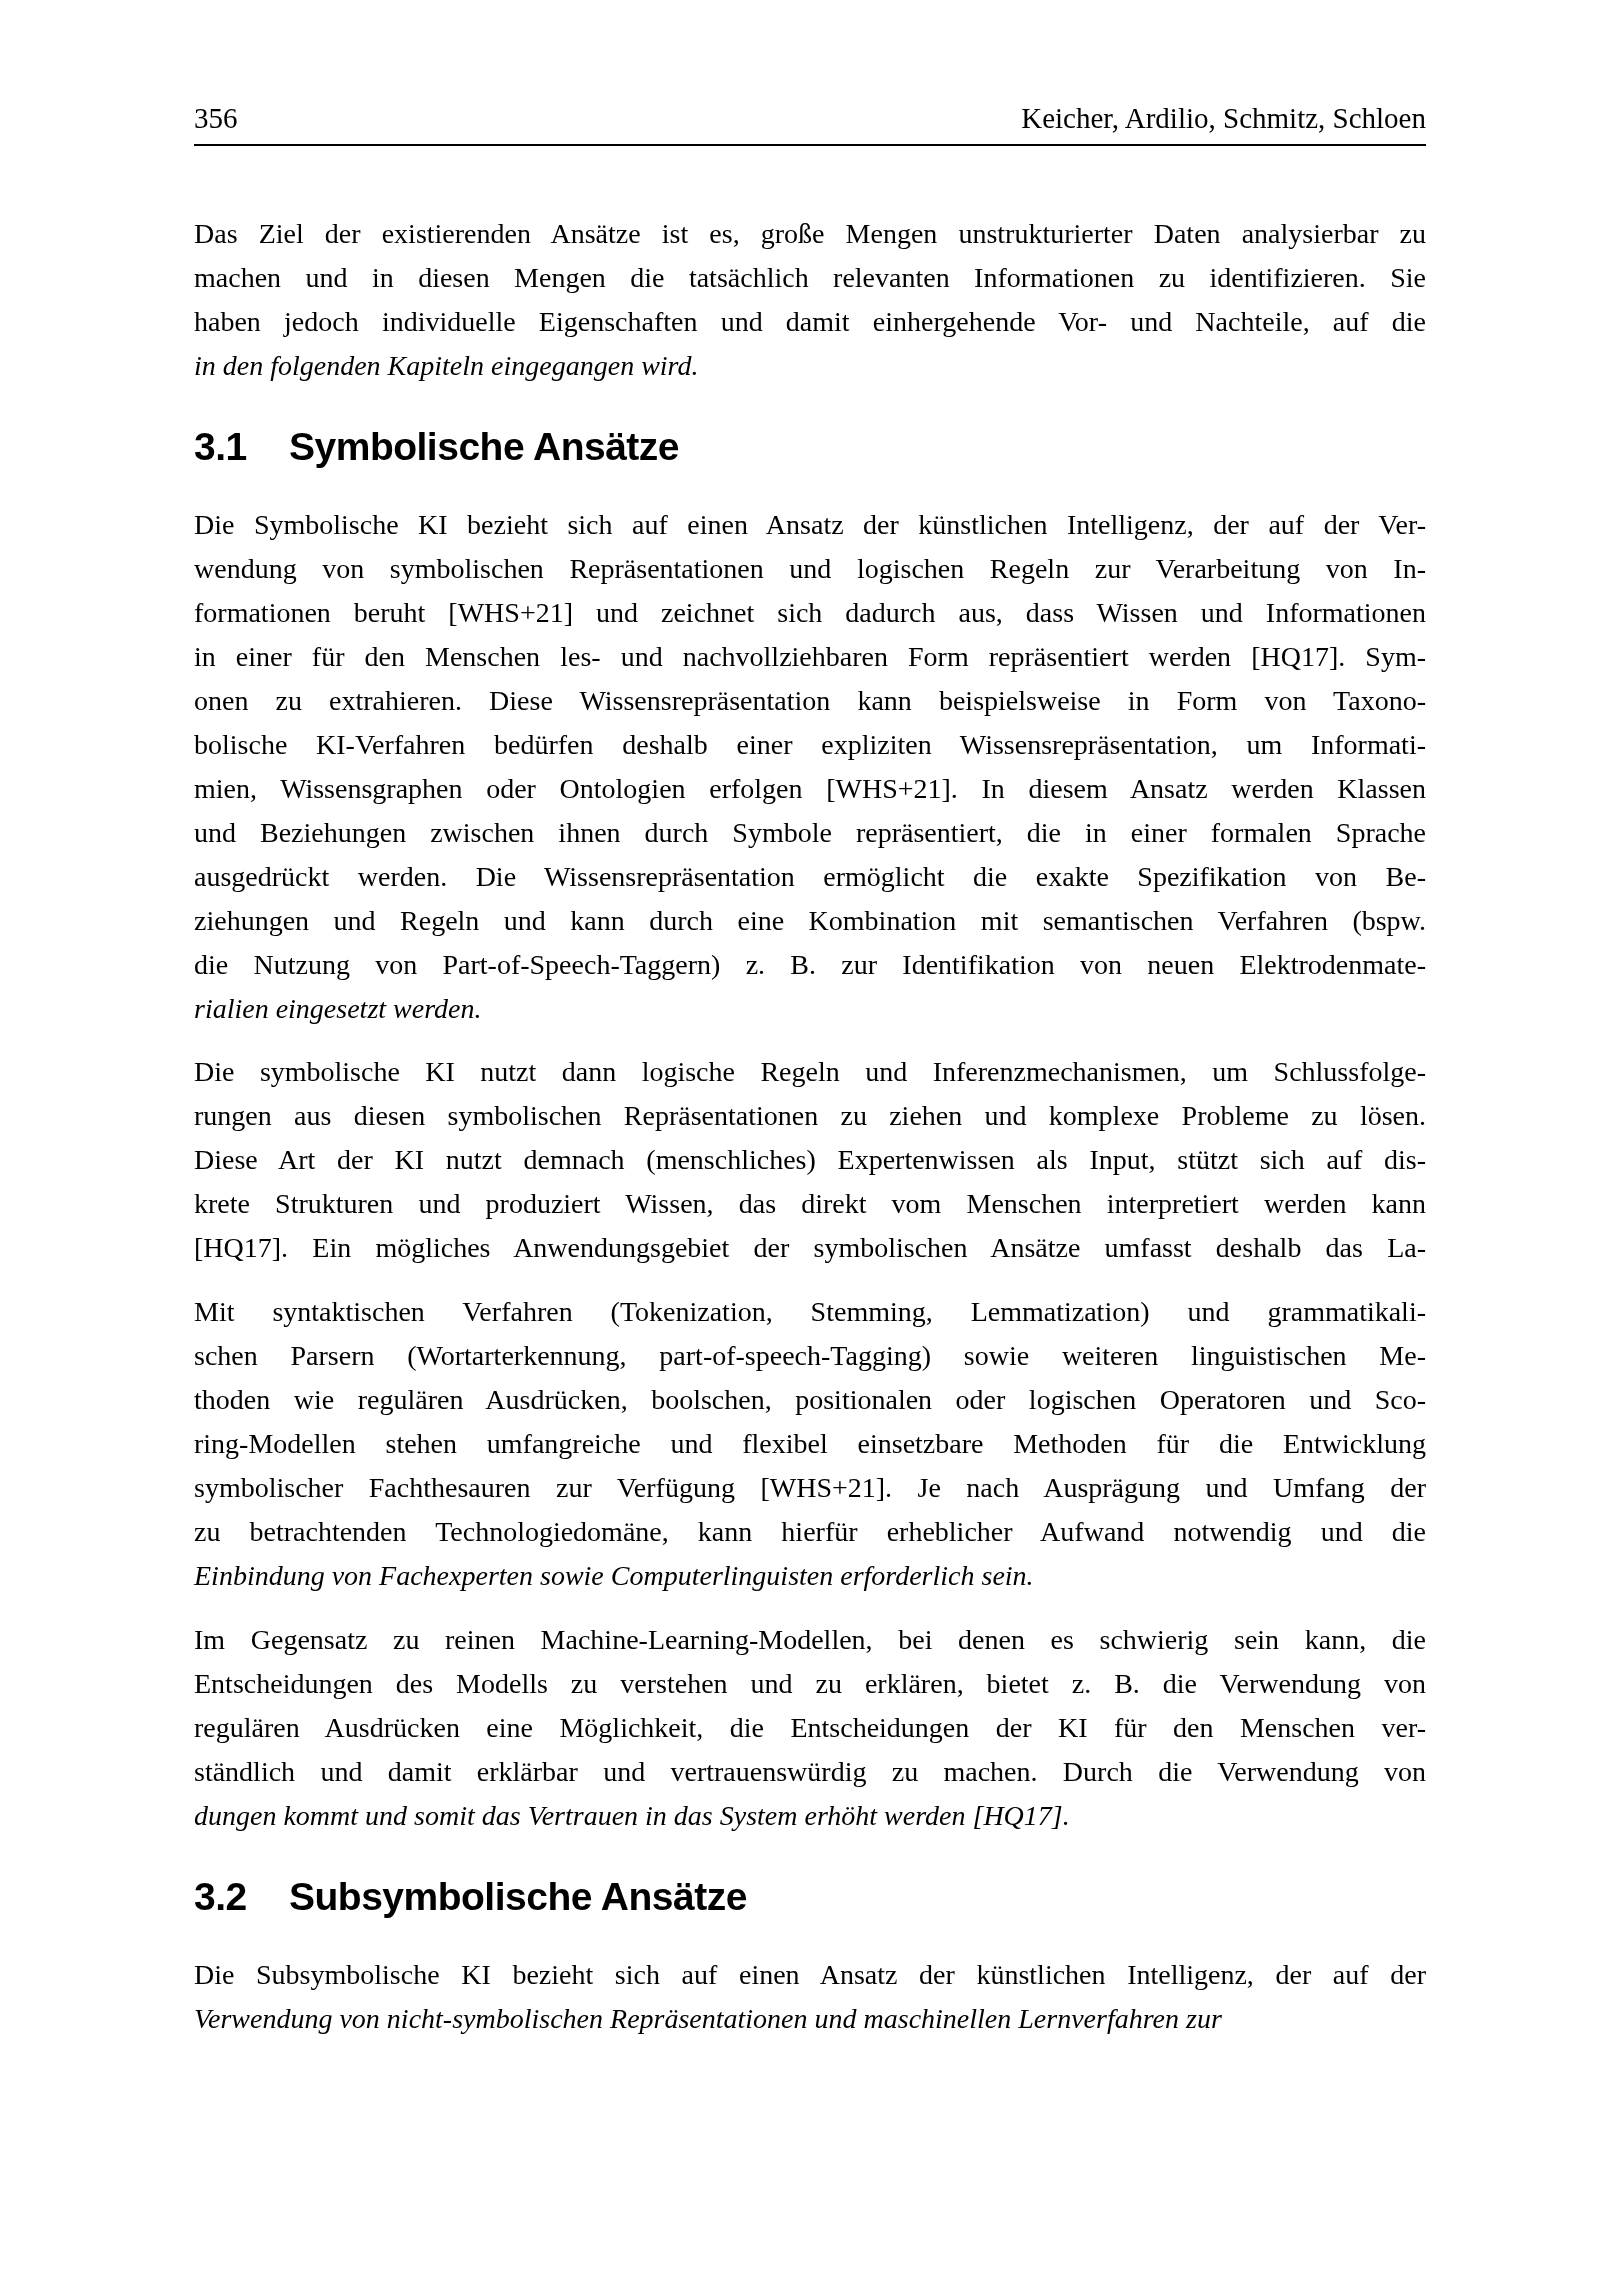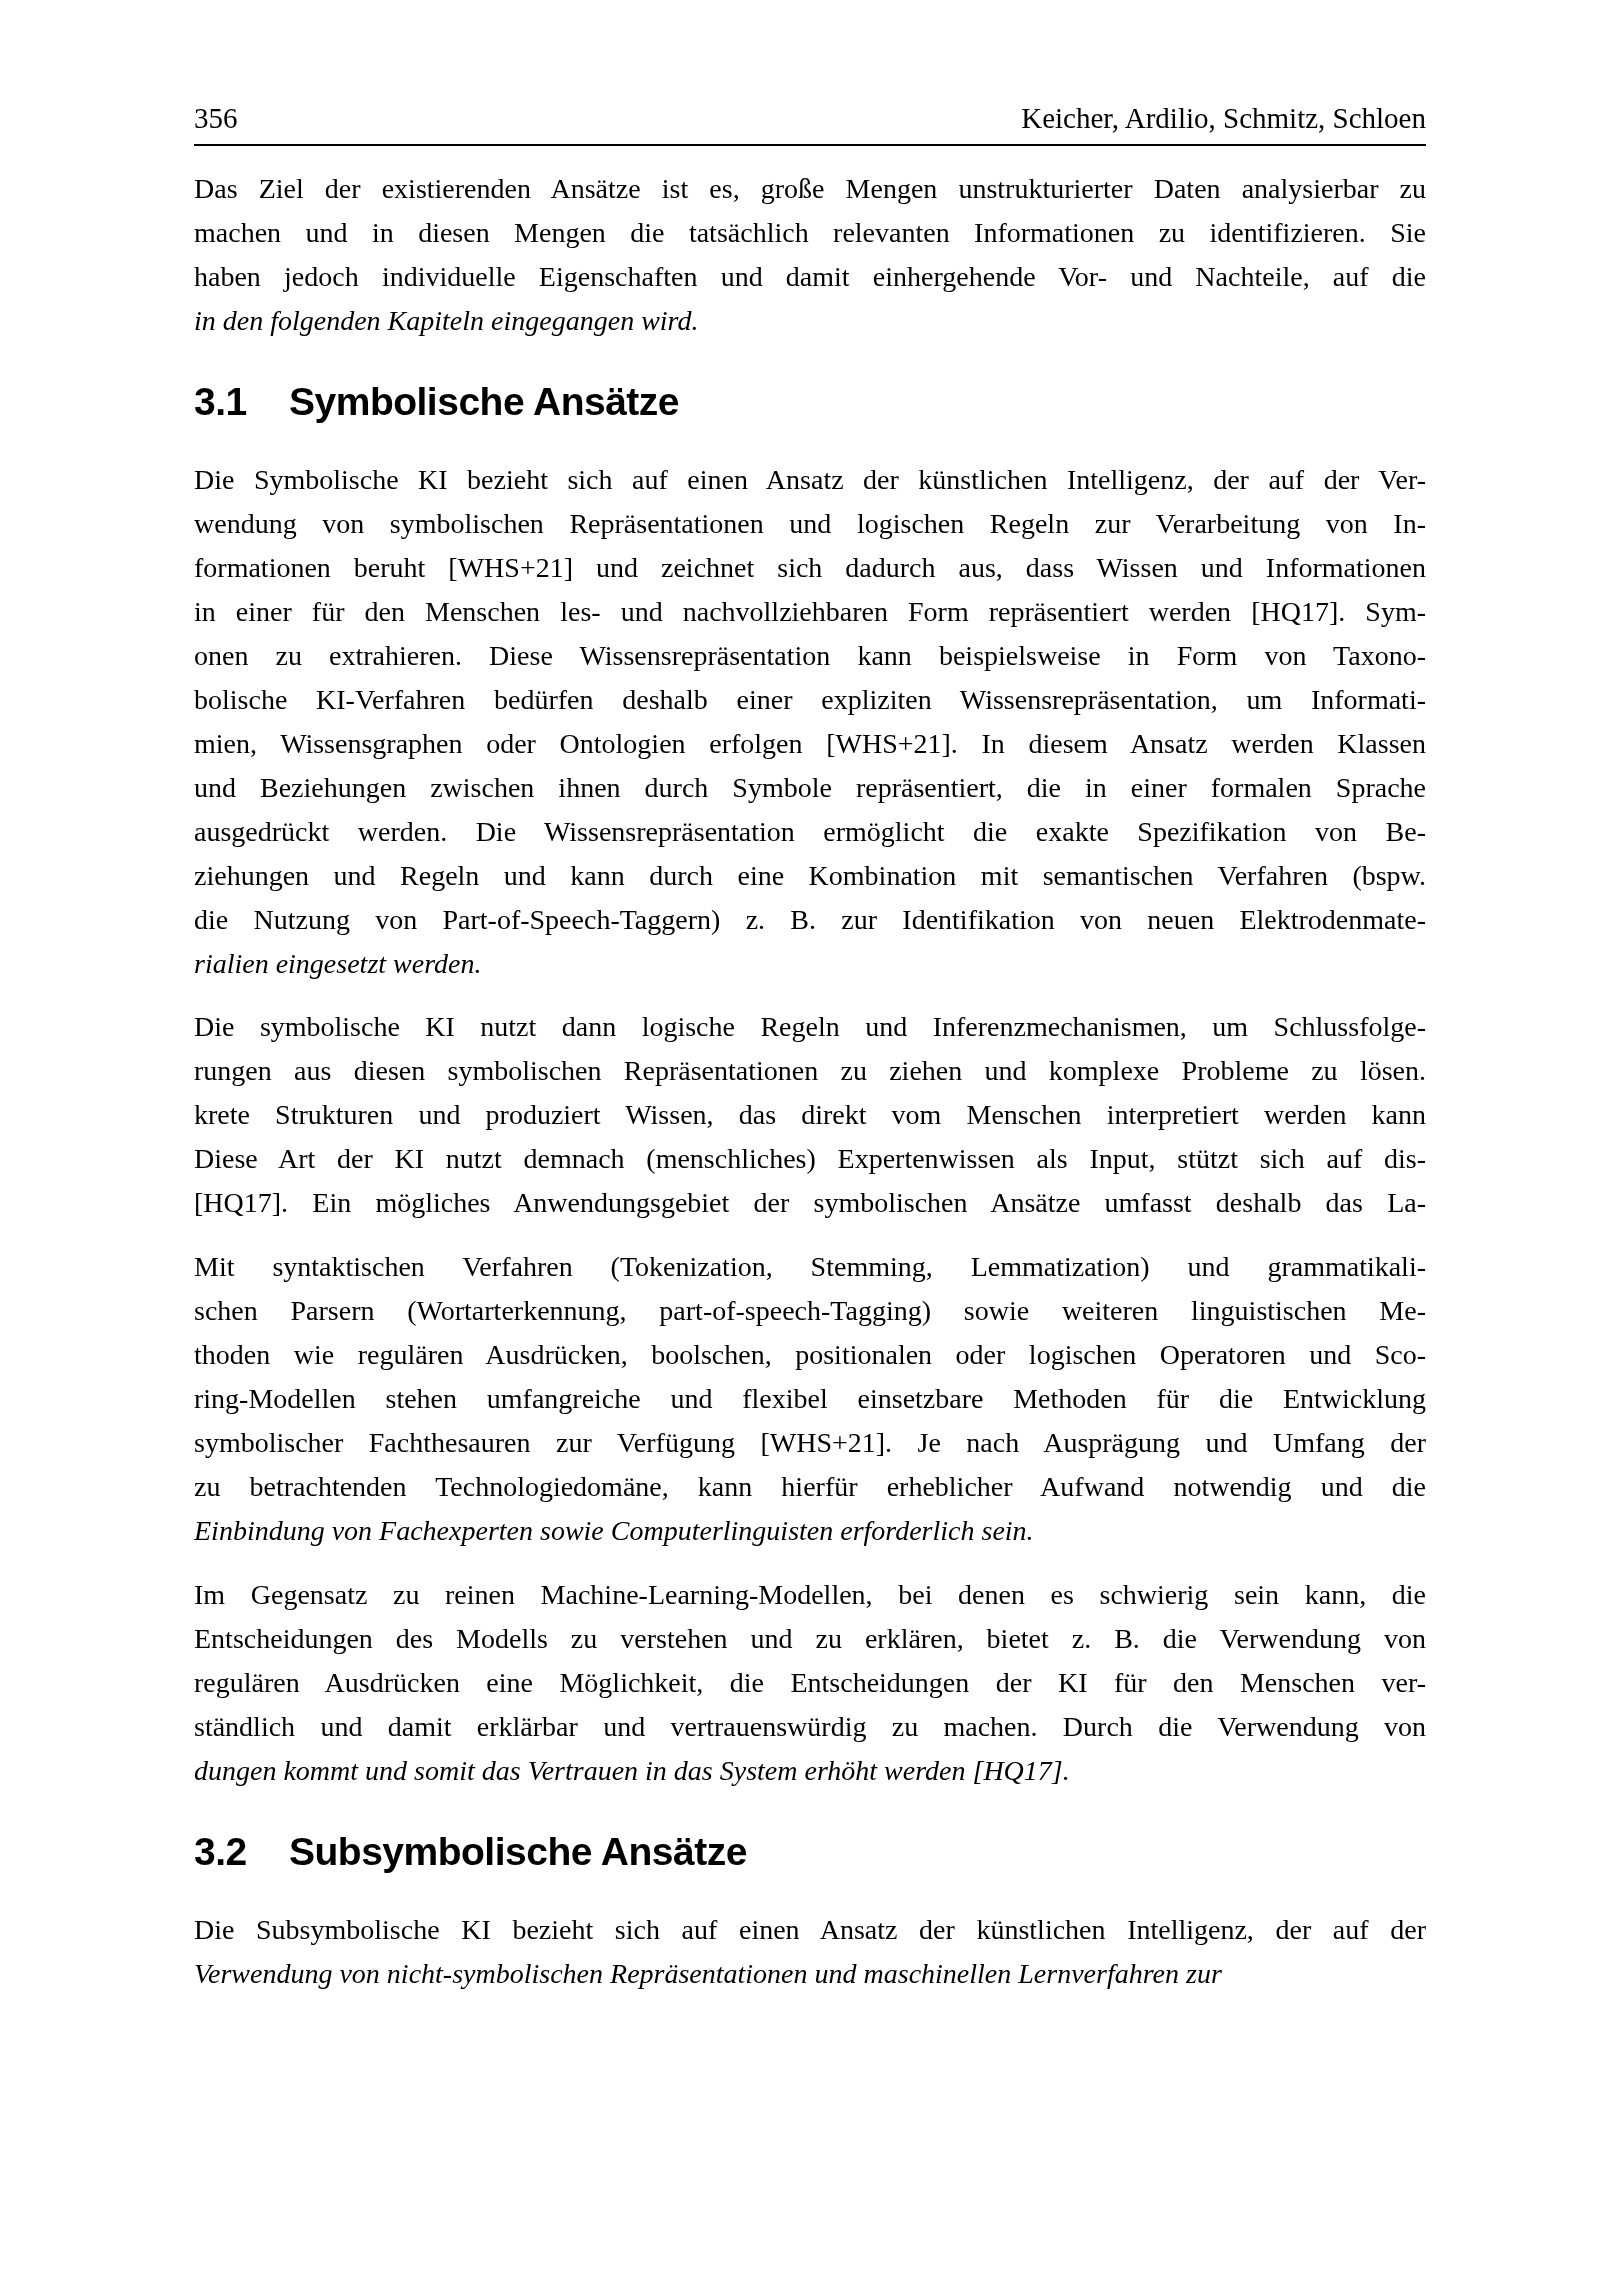--- a/index.html
+++ b/index.html
@@ -25,21 +25,21 @@
     font-size: 29px;
     line-height: 37px;
     text-align: right;
   }
   .header-rule {
     border: none;
     border-top: 2.9px solid #000000;
     margin: 6.9px 0 0 0;
   }
   .body-text {
-    margin-top: 21px;
+    margin-top: 66px;
   }
   .para {
     font-size: 28px;
     margin: 0 0 19.6px 0;
   }
   .para .jline {
     line-height: 44px;
     text-align: justify;
     text-align-last: justify;
   }
@@ -96,22 +96,22 @@
         <div class="jline">und Beziehungen zwischen ihnen durch Symbole repräsentiert, die in einer formalen Sprache</div>
         <div class="jline">ausgedrückt werden. Die Wissensrepräsentation ermöglicht die exakte Spezifikation von Be-</div>
         <div class="jline">ziehungen und Regeln und kann durch eine Kombination mit semantischen Verfahren (bspw.</div>
         <div class="jline">die Nutzung von Part-of-Speech-Taggern) z. B. zur Identifikation von neuen Elektrodenmate-</div>
         <div class="jline jline-last">rialien eingesetzt werden.</div>
       </div>
 
     <div class="para">
         <div class="jline">Die symbolische KI nutzt dann logische Regeln und Inferenzmechanismen, um Schlussfolge-</div>
         <div class="jline">rungen aus diesen symbolischen Repräsentationen zu ziehen und komplexe Probleme zu lösen.</div>
+        <div class="jline">Diese Art der KI nutzt demnach (menschliches) Expertenwissen als Input, stützt sich auf dis-</div>
         <div class="jline">krete Strukturen und produziert Wissen, das direkt vom Menschen interpretiert werden kann</div>
-        <div class="jline">Diese Art der KI nutzt demnach (menschliches) Expertenwissen als Input, stützt sich auf dis-</div>
         <div class="jline">[HQ17]. Ein mögliches Anwendungsgebiet der symbolischen Ansätze umfasst deshalb das La-</div>
       </div>
 
     <div class="para">
         <div class="jline">Mit syntaktischen Verfahren (Tokenization, Stemming, Lemmatization) und grammatikali-</div>
         <div class="jline">schen Parsern (Wortarterkennung, part-of-speech-Tagging) sowie weiteren linguistischen Me-</div>
         <div class="jline">thoden wie regulären Ausdrücken, boolschen, positionalen oder logischen Operatoren und Sco-</div>
         <div class="jline">ring-Modellen stehen umfangreiche und flexibel einsetzbare Methoden für die Entwicklung</div>
         <div class="jline">symbolischer Fachthesauren zur Verfügung [WHS+21]. Je nach Ausprägung und Umfang der</div>
         <div class="jline">zu betrachtenden Technologiedomäne, kann hierfür erheblicher Aufwand notwendig und die</div>

